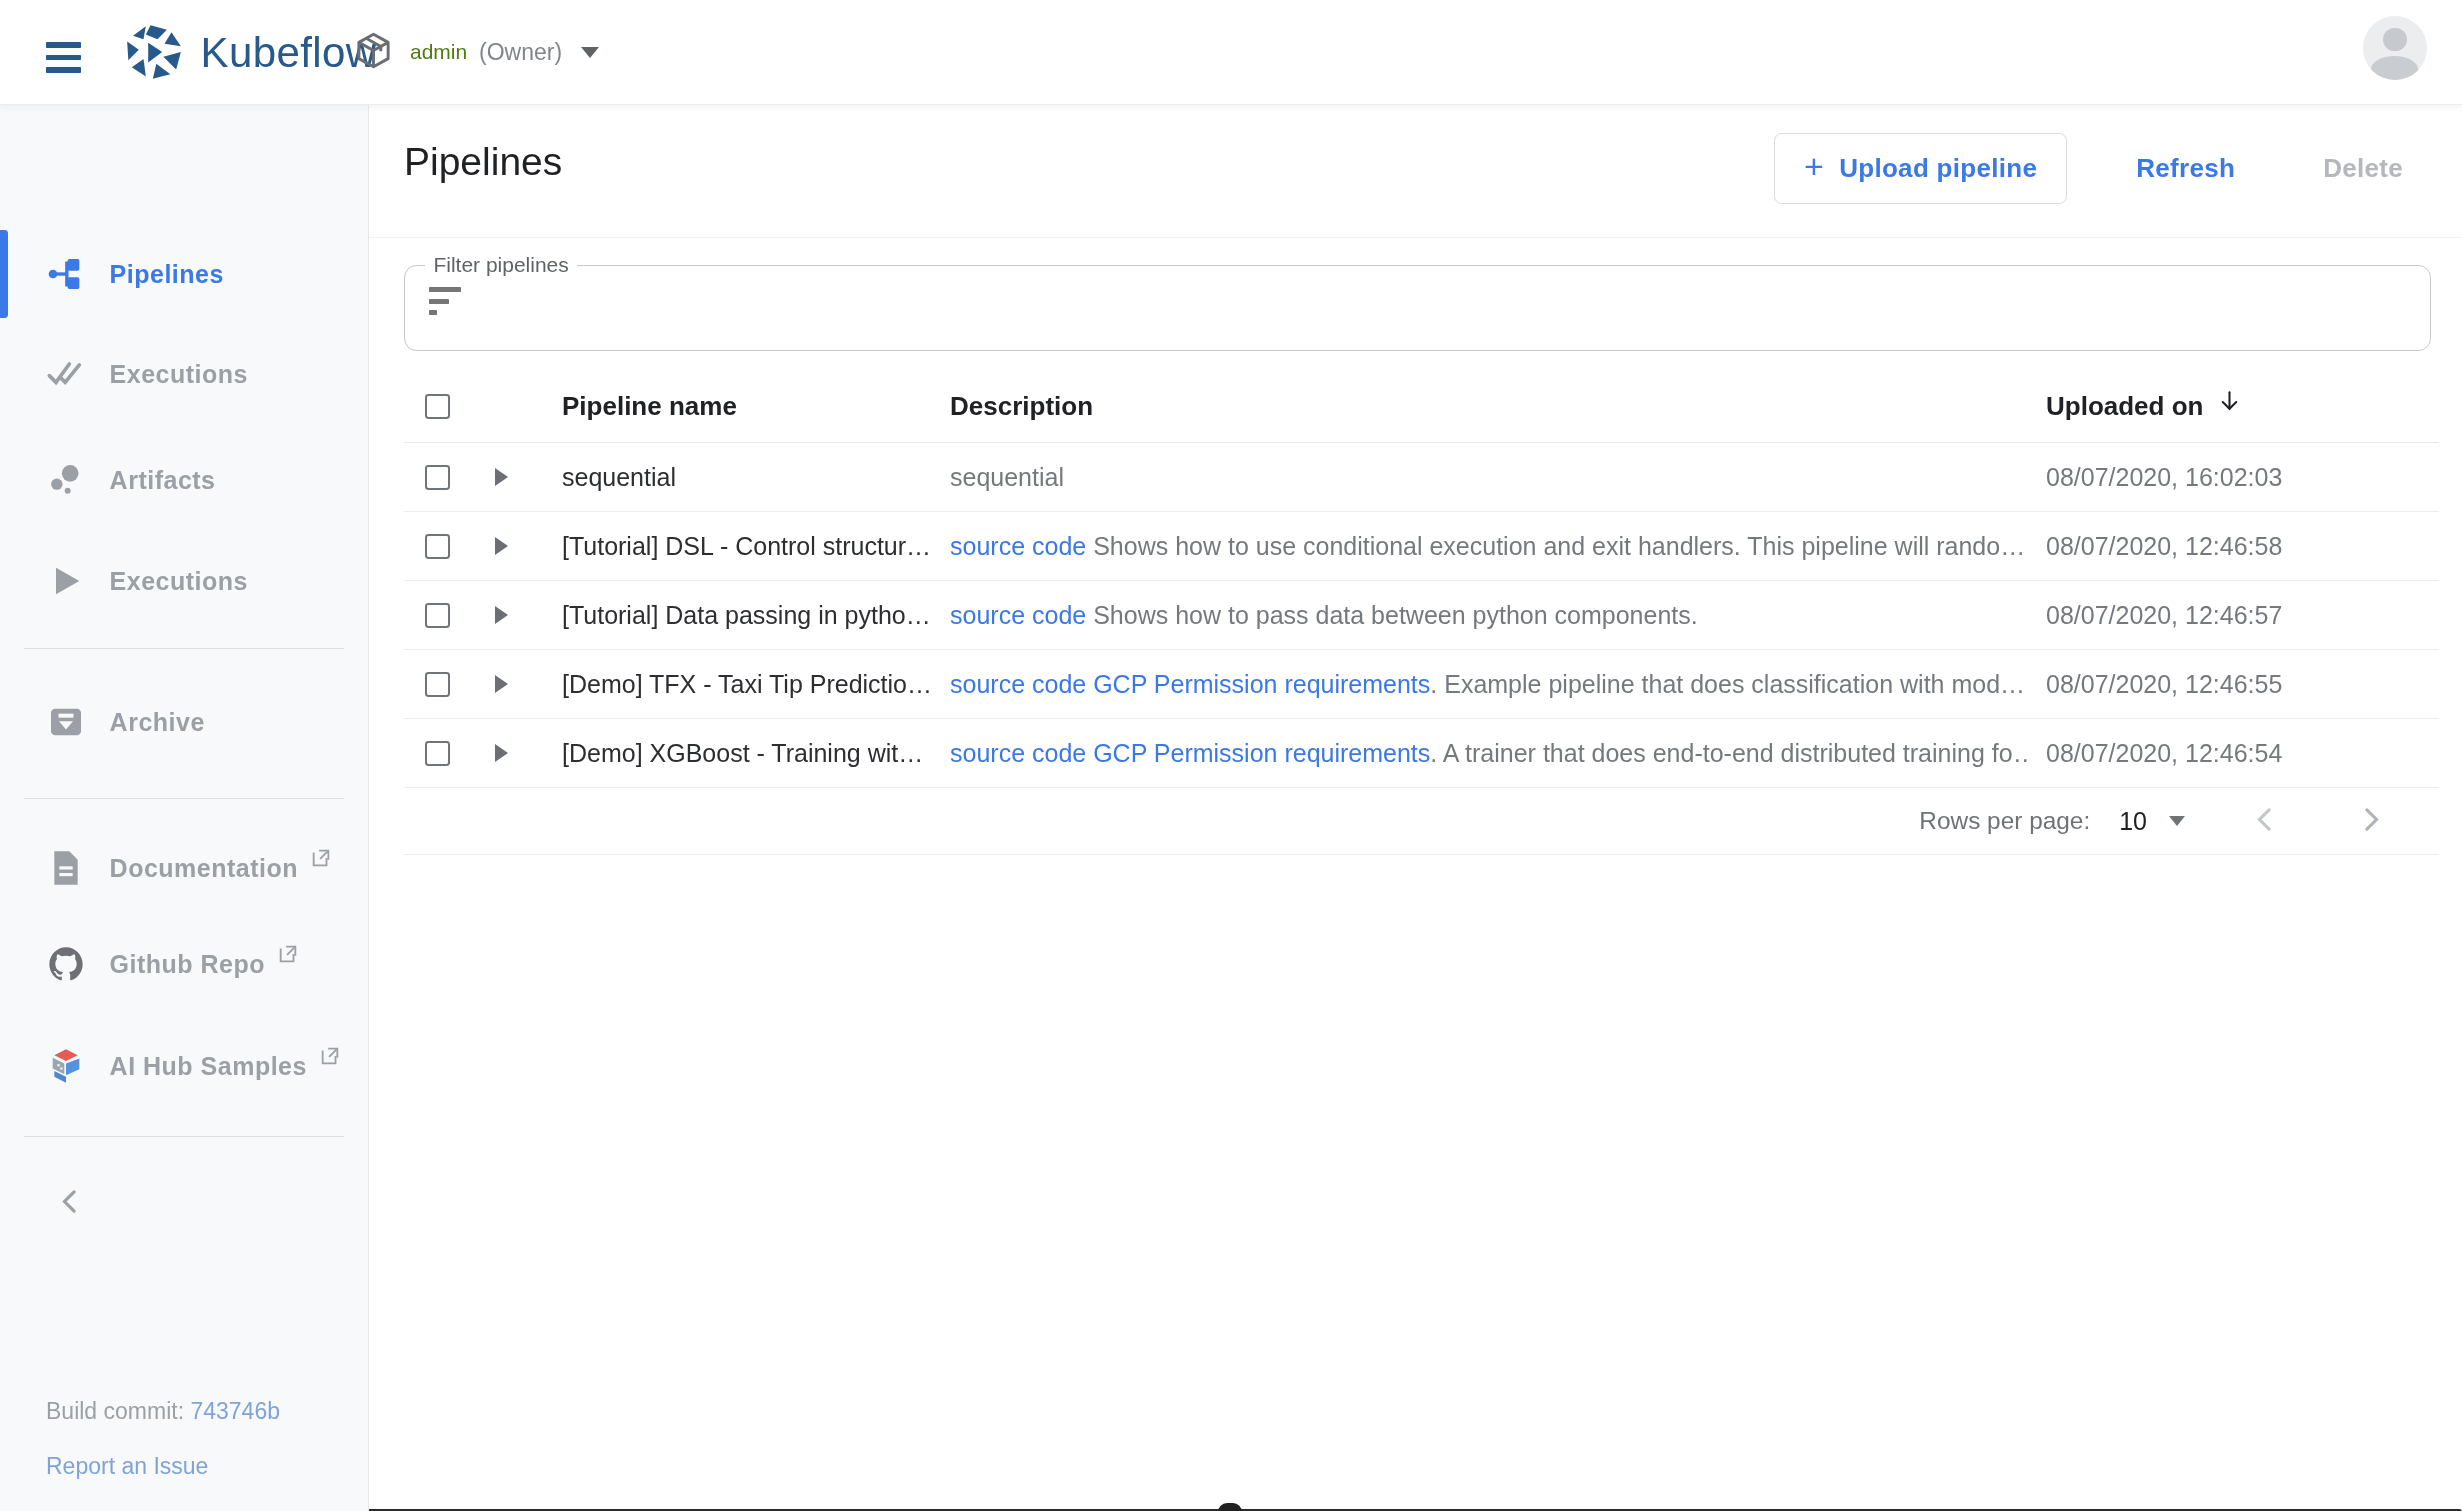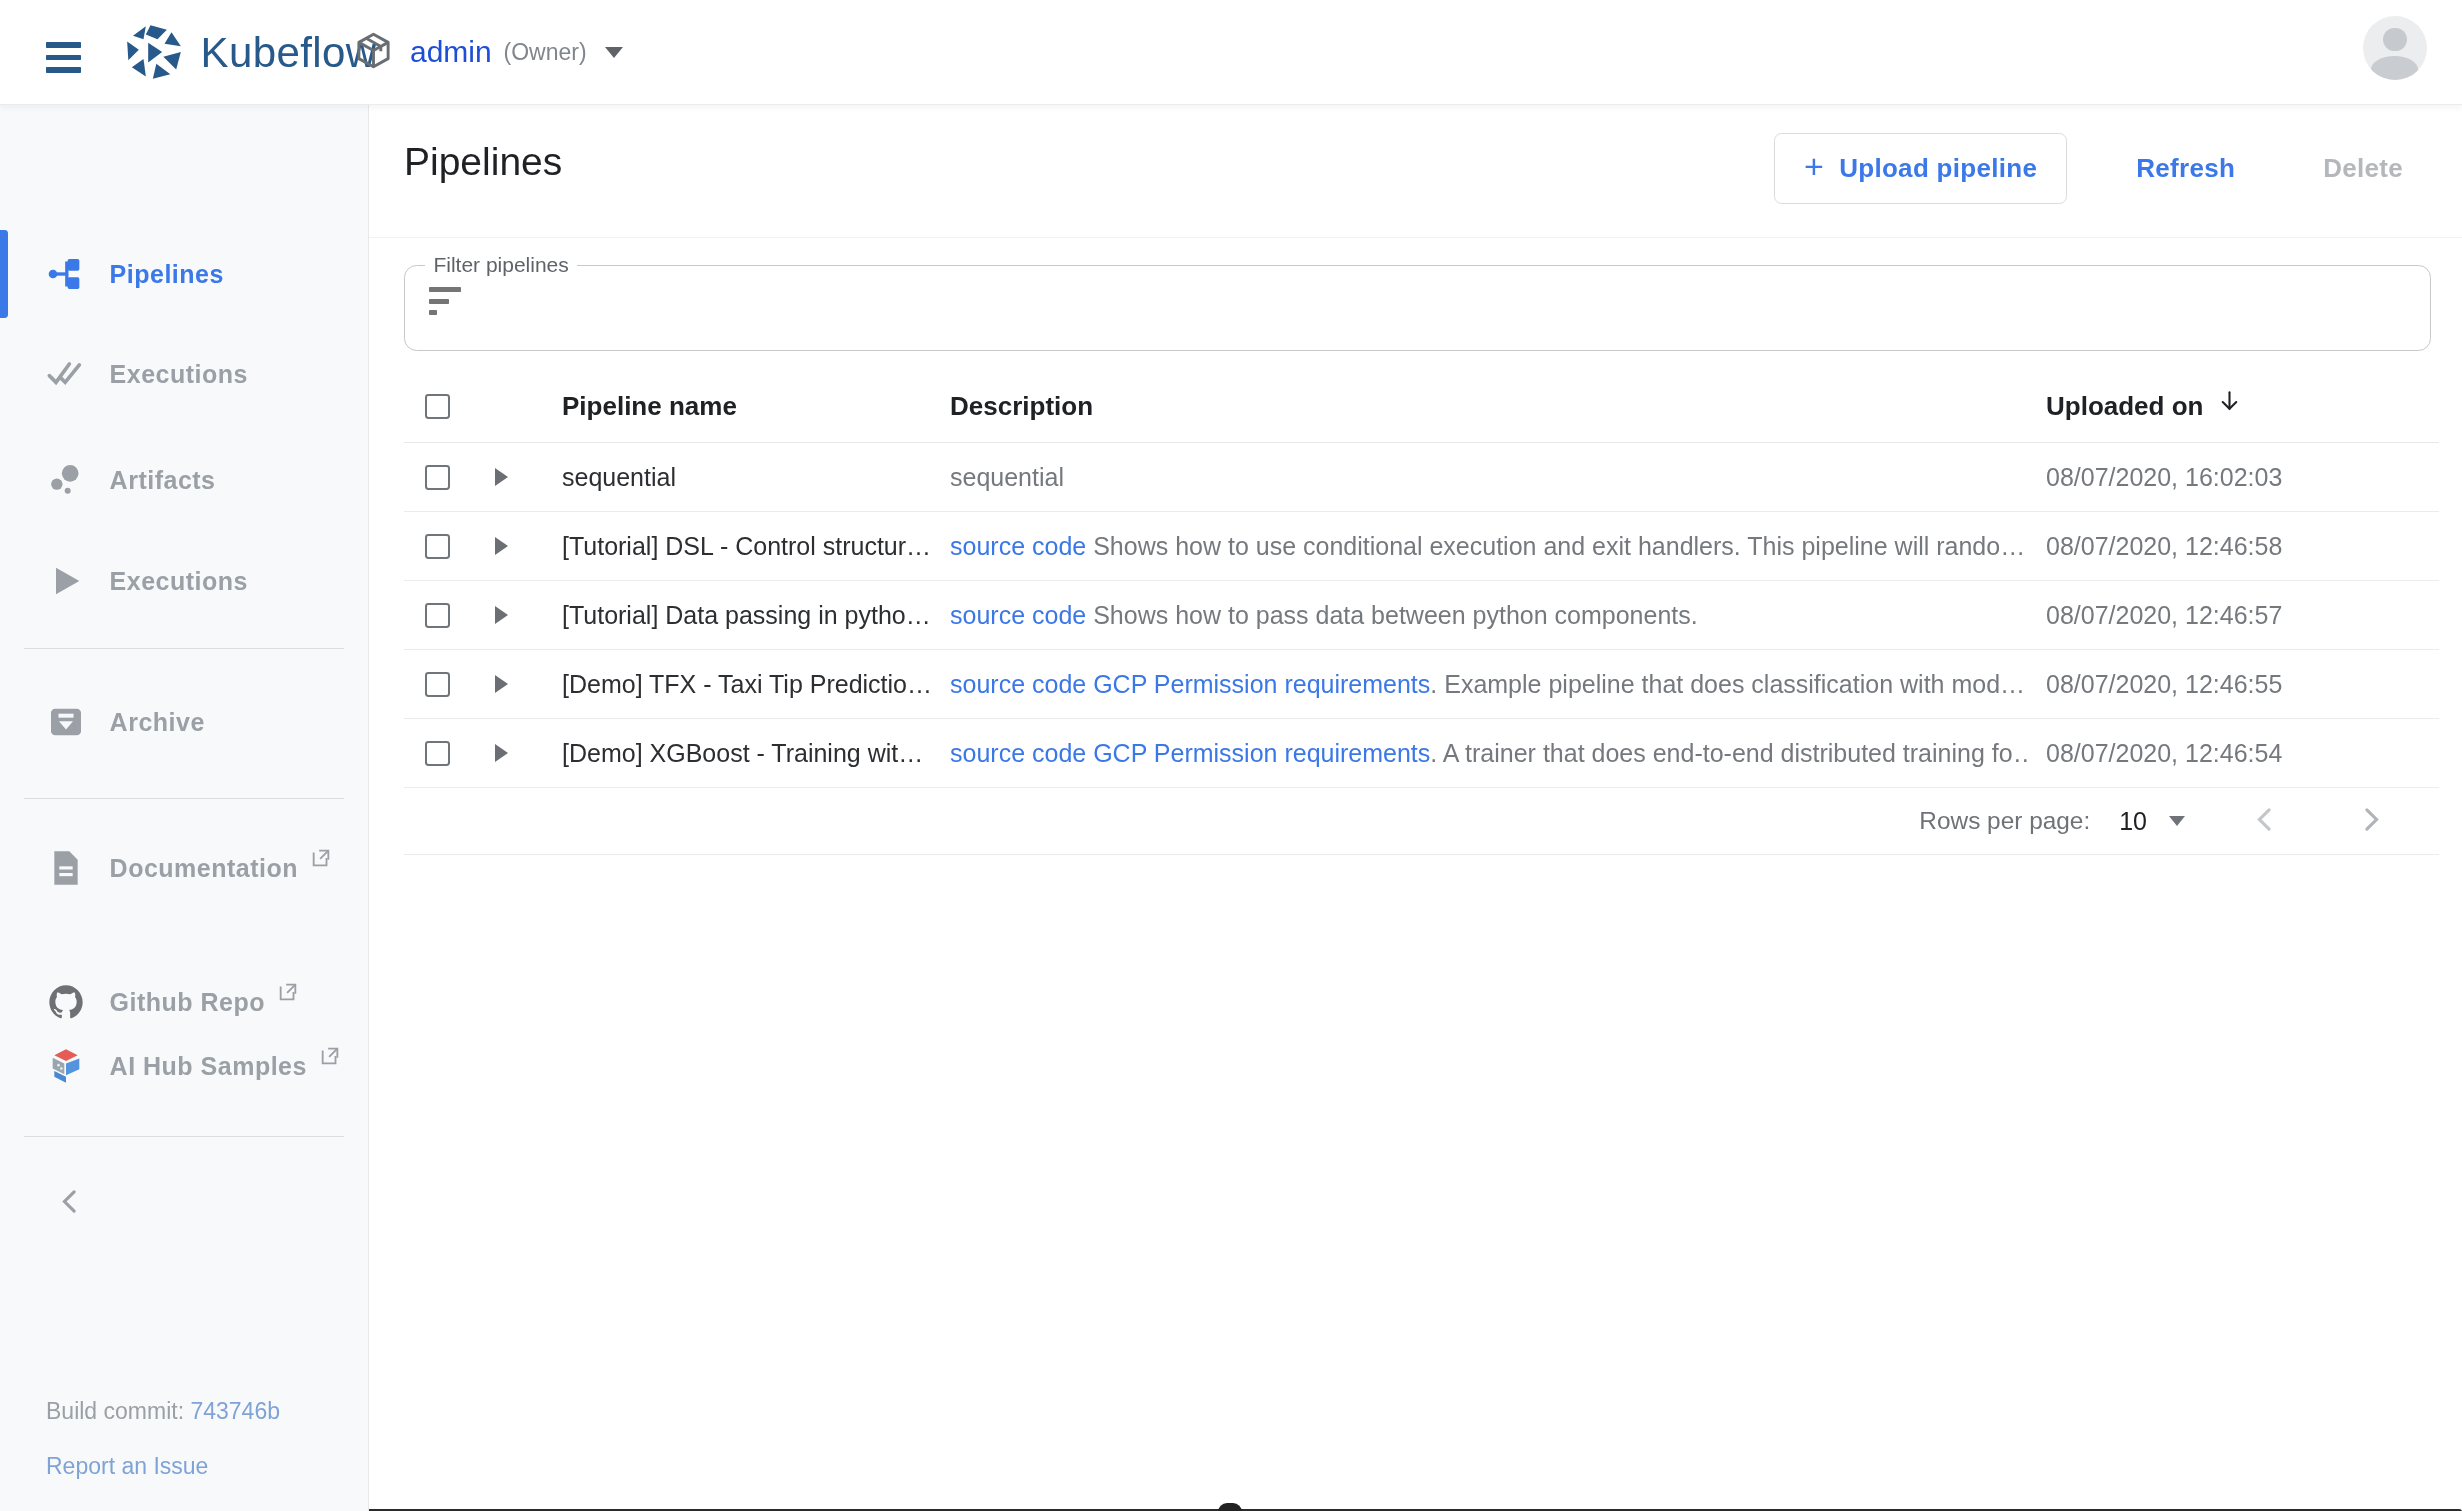--- a/index.html
+++ b/index.html
@@ -9,21 +9,21 @@
 
   
   .topbar{ position:absolute; left:0; top:0; width:2462px; height:105px; background:#fff;
            border-bottom:0.8px solid #ececee; box-shadow:0 2.5px 5.9px rgba(60,64,67,.06); z-index:20;
            display:flex; align-items:center; }
   .hamburger{ position:absolute; left:46px; top:42px; width:35px; height:35px; cursor:pointer; }
   .hamburger span{ display:block; width:35px; height:5.9px; background:#27598a; margin-bottom:6.7px; border-radius:0.8px;}
   .logo-wrap{ position:absolute; left:126px; top:23.6px; display:flex; align-items:center; gap:18.5px; }
   .logo-text{ font-size:42px; font-weight:normal; color:#27598a; letter-spacing:0.4px; }
   .ns-wrap{ position:absolute; left:354px; top:20px; display:flex; align-items:center; height:64px; cursor:pointer;}
-  .ns-name{ font-size:30px; color:#1d4ed8; margin-left:17px; }
+  .ns-name{ font-size:21px; color:#4d7c0f; margin-left:17px; }
   .ns-role{ font-size:23px; color:#80868b; margin-left:11.8px; }
   .ns-caret{ width:0; height:0; border-left:9.3px solid transparent; border-right:9.3px solid transparent;
              border-top:11px solid #5f6368; margin-left:18.5px; }
   .avatar{ position:absolute; right:35px; top:16px; width:64px; height:64px; border-radius:50%;
            background:#ebedef; overflow:hidden; cursor:pointer;}
   .avatar .head{ position:absolute; left:20px; top:11.8px; width:23.6px; height:23.6px; border-radius:50%; background:#c6cacf;}
   .avatar .body{ position:absolute; left:8.4px; top:40px; width:47px; height:27px; border-radius:50%; background:#c9cdd2;}
 
   
   .sidebar{ position:absolute; left:0; top:105px; width:369px; bottom:0; background:#f8f9fa;
@@ -217,21 +217,21 @@
       <span class="nav-label">Documentation</span>
       <span class="ext-icon">
         <svg width="22" height="22" viewBox="0 0 24 24" fill="none" stroke="#9aa0a6" stroke-width="2">
           <path d="M4 6 V20 H18 V12"></path>
             <path d="M10 4 H20 V14"></path>
             <path d="M20 4 L11 13"></path>
         </svg>
       </span>
     </div>
 
-    <div class="nav-item" style="top:853px">
+    <div class="nav-item" style="top:815px">
       <span class="nav-icon">
         <svg width="42" height="42" viewBox="0 0 24 24" fill="#6d7175">
           <path d="M12 2 C6.5 2 2 6.6 2 12.2 C2 16.7 4.9 20.5 8.8 21.8 C9.3 21.9 9.5 21.6 9.5 21.3 V19.6 C6.7 20.2 6.1 18.3 6.1 18.3 C5.7 17.2 5 16.9 5 16.9 C4.1 16.2 5.1 16.2 5.1 16.2 C6.1 16.3 6.6 17.3 6.6 17.3 C7.5 18.9 9 18.4 9.6 18.2 C9.7 17.5 9.9 17.1 10.2 16.8 C8 16.5 5.6 15.6 5.6 11.7 C5.6 10.6 6 9.7 6.6 9 C6.5 8.7 6.2 7.7 6.7 6.3 C6.7 6.3 7.5 6 9.5 7.4 C10.3 7.2 11.1 7.1 12 7.1 C12.9 7.1 13.7 7.2 14.5 7.4 C16.4 6 17.3 6.3 17.3 6.3 C17.8 7.7 17.5 8.7 17.4 9 C18 9.7 18.4 10.6 18.4 11.7 C18.4 15.6 16 16.5 13.8 16.8 C14.2 17.1 14.5 17.7 14.5 18.6 V21.3 C14.5 21.6 14.7 21.9 15.2 21.8 C19.1 20.5 22 16.7 22 12.2 C22 6.6 17.5 2 12 2 Z"></path>
         </svg>
       </span>
       <span class="nav-label">Github Repo</span>
       <span class="ext-icon">
         <svg width="22" height="22" viewBox="0 0 24 24" fill="none" stroke="#9aa0a6" stroke-width="2">
           <path d="M4 6 V20 H18 V12"></path>
             <path d="M10 4 H20 V14"></path>

